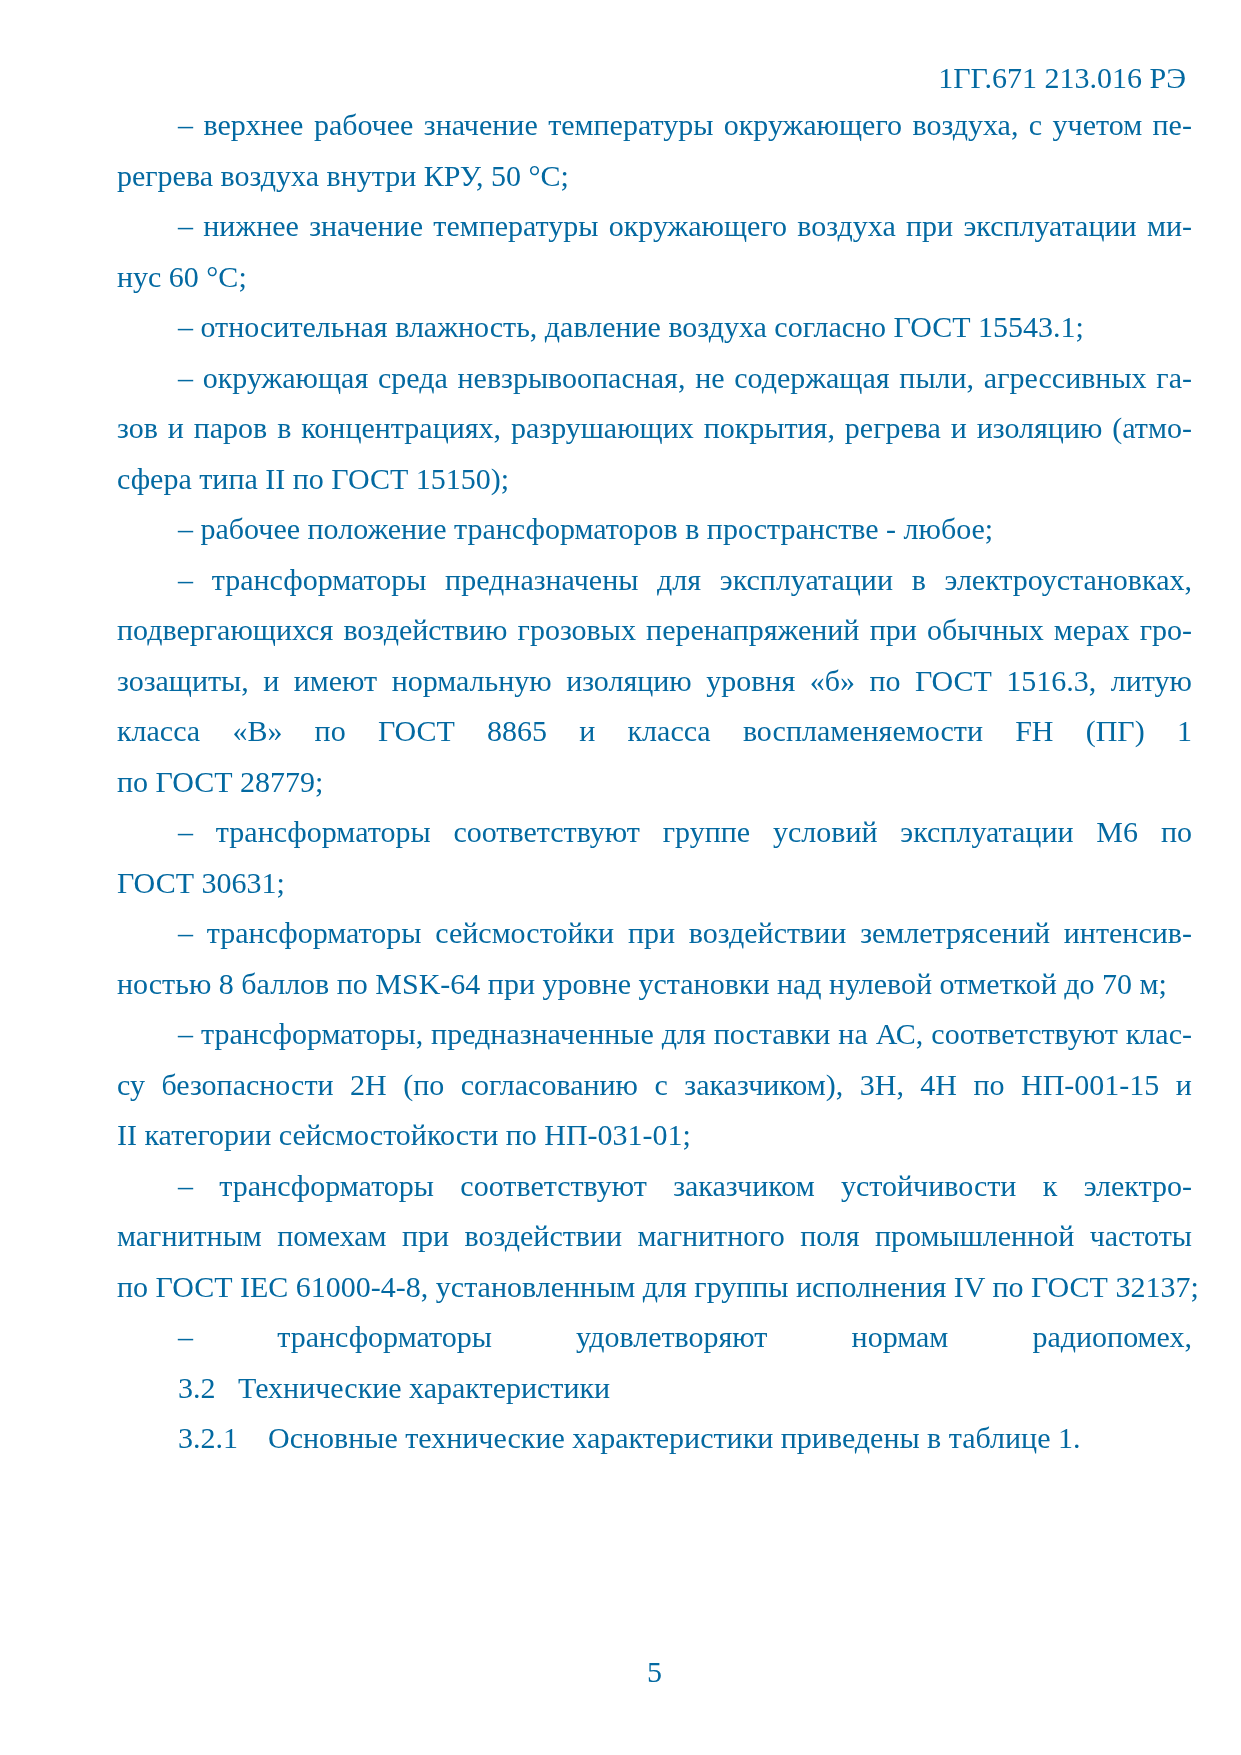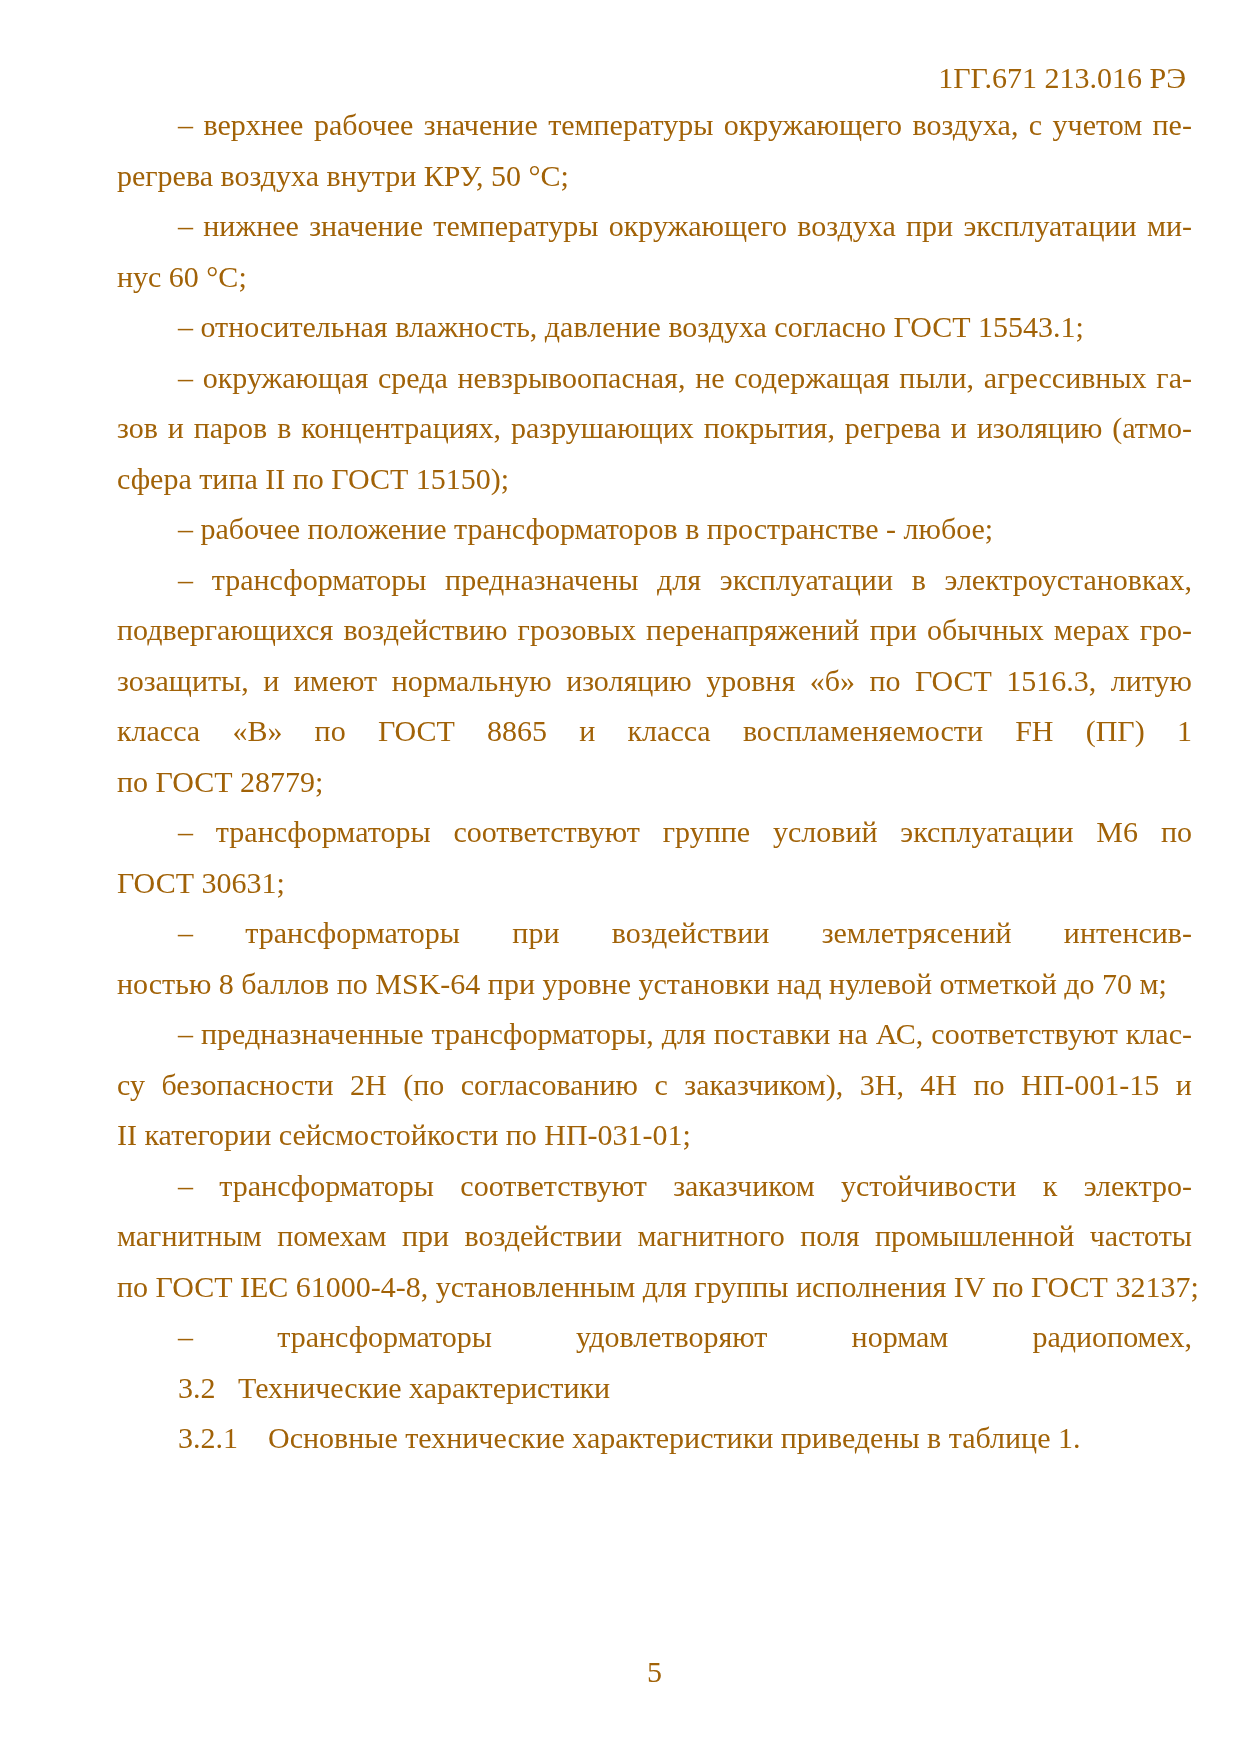--- a/index.html
+++ b/index.html
@@ -6,21 +6,21 @@
     margin: 0;
     padding: 0;
     background: #e8e8e8;
   }
   .page {
     position: relative;
     width: 1241px;
     height: 1755px;
     margin: 0 auto;
     background: #ffffff;
-    color: #a16207;
+    color: #0369a1;
     font-family: "Liberation Serif", "DejaVu Serif", serif;
     font-size: 30px;
     overflow: hidden;
   }
   .header {
     position: absolute;
     top: 58px;
     right: 55px;
     height: 40px;
     line-height: 40px;
@@ -191,33 +191,34 @@
           <span>М6</span>
           <span>по</span>
         </div>
       <div class="ln">ГОСТ 30631;</div>
     </div>
 
     <div class="para">
       <div class="ln just first">
           <span>–</span>
           <span>трансформаторы</span>
+          <span>сейсмостойки</span>
           <span>при</span>
           <span>воздействии</span>
           <span>землетрясений</span>
           <span>интенсив-</span>
         </div>
       <div class="ln">ностью 8 баллов по MSK-64 при уровне установки над нулевой отметкой до 70 м;</div>
     </div>
 
     <div class="para">
       <div class="ln just first">
           <span>–</span>
+          <span>трансформаторы,</span>
           <span>предназначенные</span>
-          <span>трансформаторы,</span>
           <span>для</span>
           <span>поставки</span>
           <span>на</span>
           <span>АС,</span>
           <span>соответствуют</span>
           <span>клас-</span>
         </div>
       <div class="ln just">
           <span>су</span>
           <span>безопасности</span>

